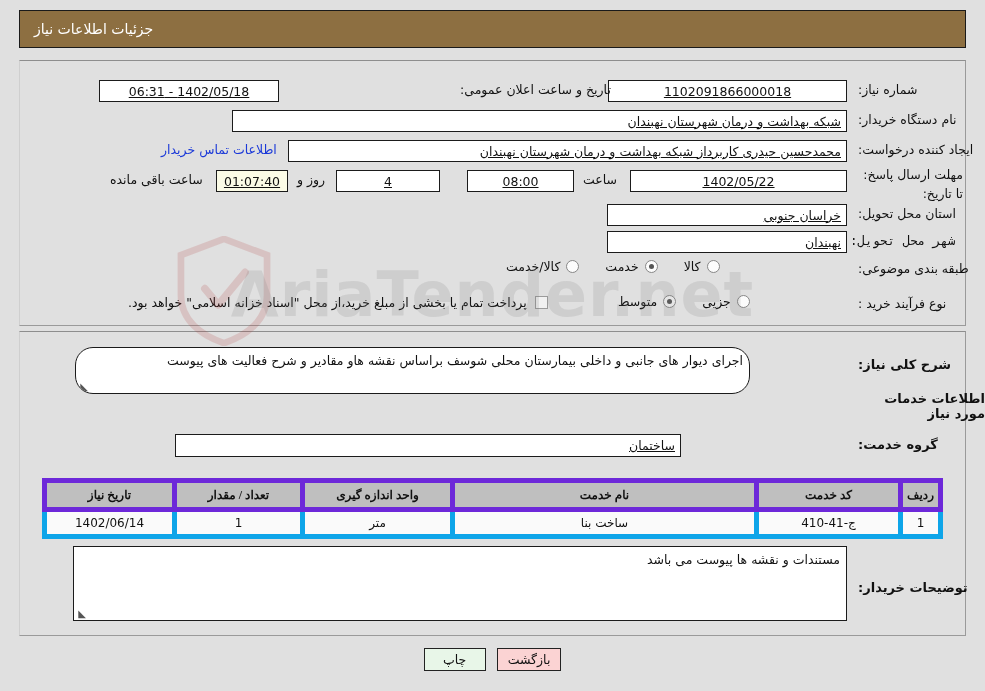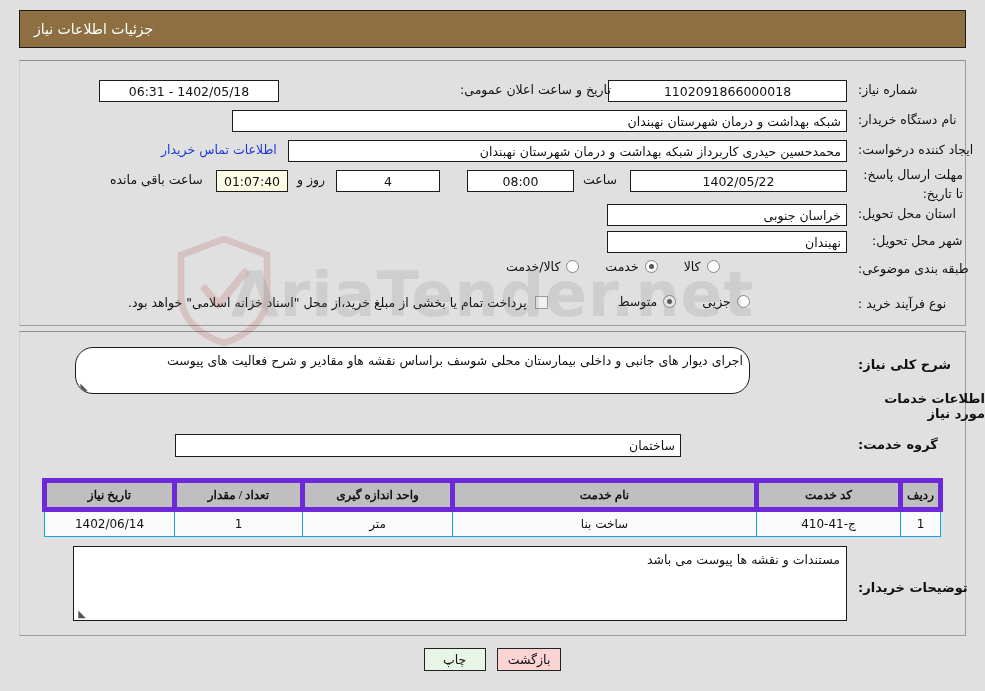--- a/index.html
+++ b/index.html
@@ -60,20 +60,21 @@
     background: #ffffff;
     border: 1px solid #1b1b1b;
     height: 22px;
     font-size: 12.5px;
     color: #111;
     display: flex;
     align-items: center;
     padding: 0 5px;
     overflow: hidden;
     white-space: nowrap;
+    text-decoration: underline;
   }
   .fld.center { justify-content: center; }
   .fld.right  { justify-content: flex-start; }
   .fld.timer  { background: #fbfbe6; justify-content: center; }
   .plain {
     font-size: 12.5px;
     color: #111;
     white-space: nowrap;
   }
   .link {
@@ -157,21 +158,21 @@
     color: #111;
     font-weight: bold;
     height: 29px;
     padding: 0 4px;
     text-align: center;
     font-size: 12px;
     font-family: Liberation Serif, serif;
   }
   table.grid td {
     background: #fafafa;
-    border: 1px solid #0ea5e9;
+    border: 5px solid #0ea5e9;
     height: 27px;
     padding: 0 4px;
     text-align: center;
     color: #111;
     font-size: 12px;
   }
 
   
   .btn {
     border: 1px solid #222;
@@ -287,21 +288,21 @@
     <span class="plain">ساعت باقی مانده</span>
   </div>
 
   <div class="row" style="left:858px; top:206px;">
     <span class="lbl">استان محل تحویل:</span>
   </div>
   <div class="fld right" style="position:absolute; left:607px; top:204px; width:240px;padding-left:24px;">
     <span>خراسان جنوبی</span>
   </div>
 
-  <div class="row" style="left:872px; top:233px;">
+  <div class="row" style="left:850px; top:233px;font-family:Liberation Mono, monospace;">
     <span class="lbl">شهر محل تحویل:</span>
   </div>
   <div class="fld right" style="position:absolute; left:607px; top:231px; width:240px;">
     <span>نهبندان</span>
   </div>
 
   <div class="row" style="left:858px; top:261px;">
     <span class="lbl">طبقه بندی موضوعی:</span>
   </div>
   <div class="row" style="left:480px; top:259px;">

